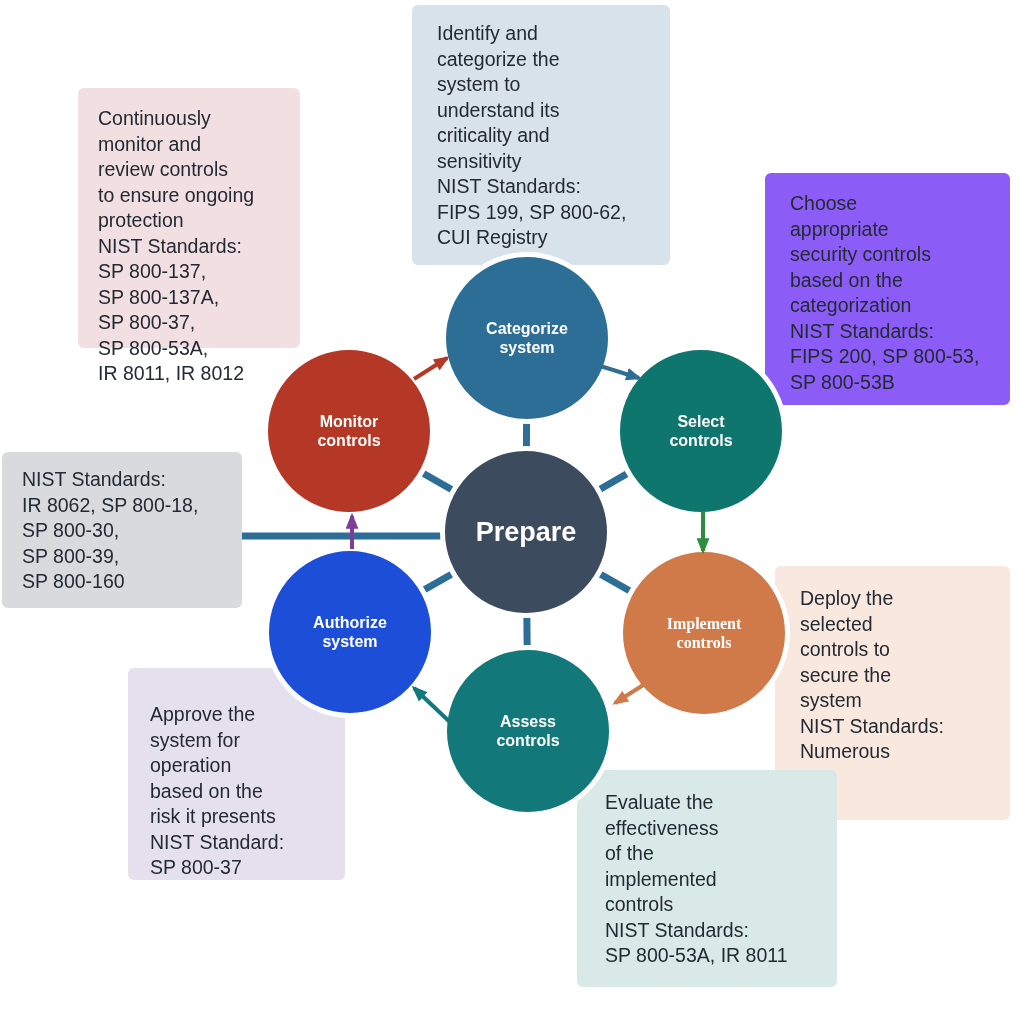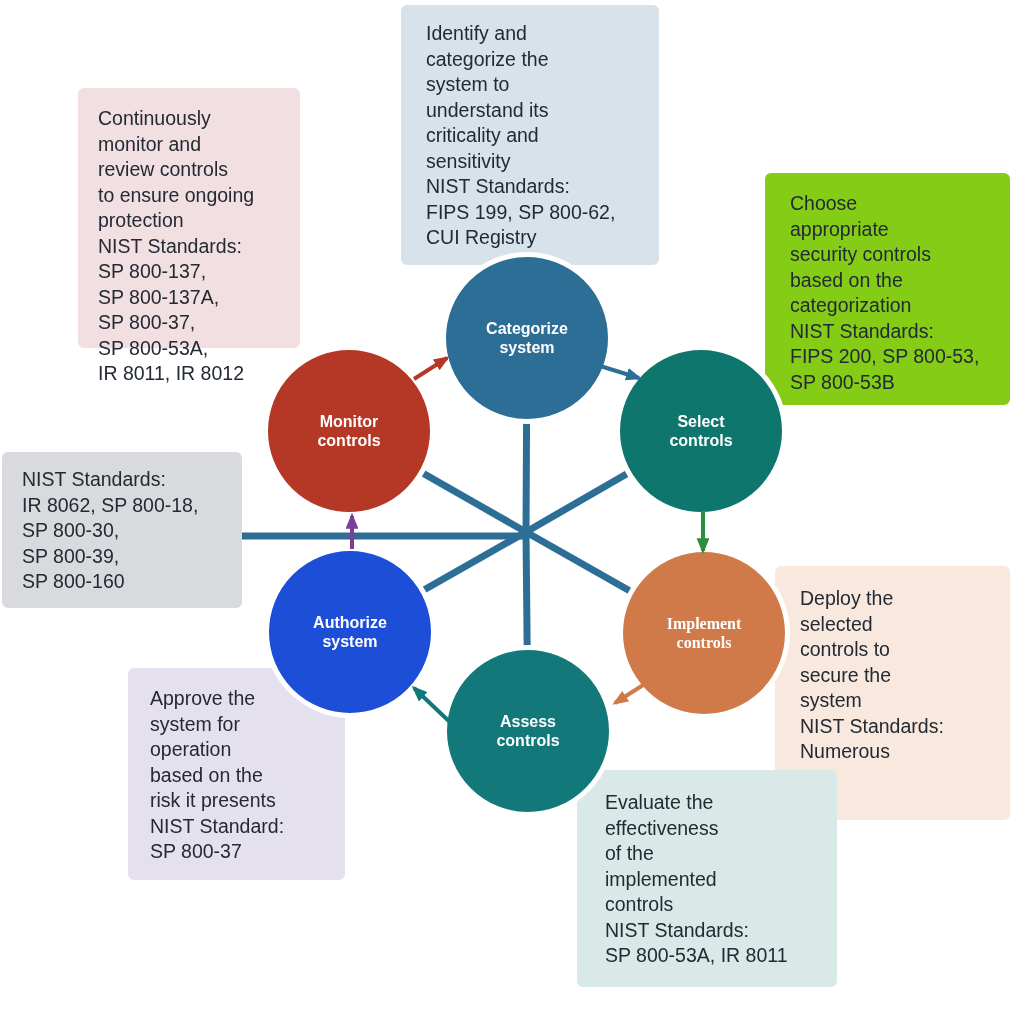--- a/index.html
+++ b/index.html
@@ -5,26 +5,26 @@
   html,body{margin:0;padding:0;background:#ffffff;}
   .canvas{
     position:relative;width:1017px;height:1020px;background:#ffffff;
     font-family:"Liberation Sans","DejaVu Sans",sans-serif;overflow:hidden;
   }
   .note{
     position:absolute;border-radius:6px;color:#232a33;
     font-size:19.5px;line-height:25.5px;white-space:pre-line;
     z-index:1;
   }
-  #note-categorize{left:401px;top:5px;width:258px;height:260px;padding:16px 0 0 25px;box-sizing:border-box;}
+  #note-categorize{left:412px;top:5px;width:258px;height:260px;padding:16px 0 0 25px;box-sizing:border-box;}
   #note-monitor{left:78px;top:88px;width:222px;height:260px;padding:18px 0 0 20px;box-sizing:border-box;}
   #note-select{left:765px;top:173px;width:245px;height:232px;padding:18px 0 0 25px;box-sizing:border-box;}
   #note-prepare{left:2px;top:452px;width:240px;height:156px;padding:15px 0 0 20px;box-sizing:border-box;}
   #note-implement{left:775px;top:528px;width:235px;height:254px;padding:20px 0 0 25px;box-sizing:border-box;margin-top:38px;}
-  #note-authorize{left:128px;top:668px;width:217px;height:212px;padding:18px 0 0 22px;box-sizing:border-box;}
+  #note-authorize{left:128px;top:668px;width:217px;height:212px;padding:34px 0 0 22px;box-sizing:border-box;}
   #note-assess{left:577px;top:770px;width:260px;height:217px;padding:20px 0 0 28px;box-sizing:border-box;}
 
   svg.layer{position:absolute;left:0;top:0;z-index:2;pointer-events:none;}
   svg.layer.arrows{z-index:4;}
 
   .circle{
     position:absolute;width:162px;height:162px;border-radius:50%;
     border:5px solid #ffffff;box-sizing:content-box;
     display:flex;align-items:center;justify-content:center;
     color:#ffffff;font-weight:bold;text-align:center;
@@ -56,21 +56,21 @@
 monitor and
 review controls
 to ensure ongoing
 protection
 NIST Standards:
 SP 800-137,
 SP 800-137A,
 SP 800-37,
 SP 800-53A,
 IR 8011, IR 8012</div>
-  <div class="note" id="note-select" style="background-color: #84cc16;">Choose
+  <div class="note" id="note-select" style="background-color: #8b5cf6;">Choose
 appropriate
 security controls
 based on the
 categorization
 NIST Standards:
 FIPS 200, SP 800-53,
 SP 800-53B</div>
   <div class="note" id="note-prepare" style="background-color: rgb(216, 218, 221);">NIST Standards:
 IR 8062, SP 800-18,
 SP 800-30,
@@ -101,20 +101,23 @@
   <svg class="layer" width="1017" height="1020">
     <line x1="526" y1="532" x2="527" y2="338" stroke-width="7" stroke="#2d6e96"></line>
     <line x1="526" y1="532" x2="701" y2="431" stroke-width="7" stroke="#2d6e96"></line>
     <line x1="526" y1="532" x2="704" y2="633" stroke-width="7" stroke="#2d6e96"></line>
     <line x1="526" y1="532" x2="528" y2="731" stroke-width="7" stroke="#2d6e96"></line>
     <line x1="526" y1="532" x2="350" y2="632" stroke-width="7" stroke="#2d6e96"></line>
     <line x1="526" y1="532" x2="349" y2="431" stroke-width="7" stroke="#2d6e96"></line>
     <line x1="242" y1="536" x2="526" y2="536" stroke-width="7" stroke="#2d6e96"></line>
   </svg>
 
+  <div class="circle" id="c-prepare" style="background-color: rgb(60, 75, 94);">
+    <span>Prepare</span>
+  </div>
   <div class="circle" id="c-categorize" style="background-color: rgb(45, 110, 150);">
     <span>Categorize
 system</span>
   </div>
   <div class="circle" id="c-select" style="background-color: #0f766e;">
     <span>Select
 controls</span>
   </div>
   <div class="circle" id="c-implement" style="background-color: rgb(208, 122, 74);">
     <span>Implement

